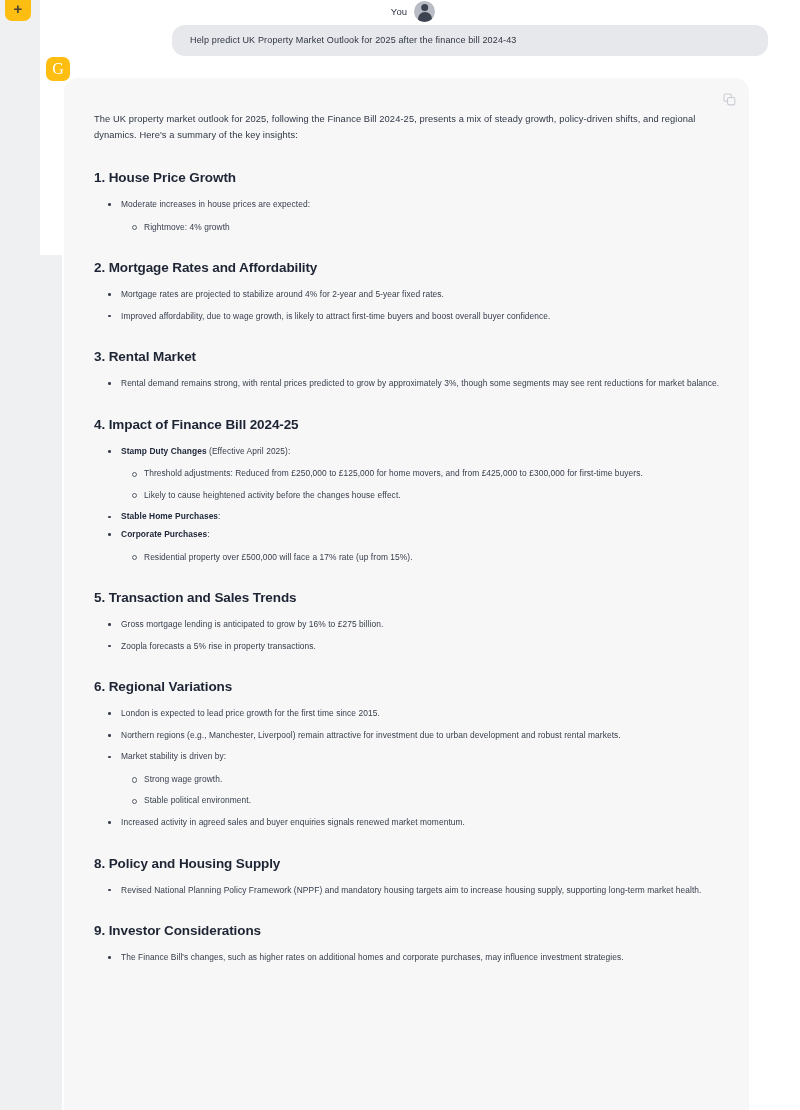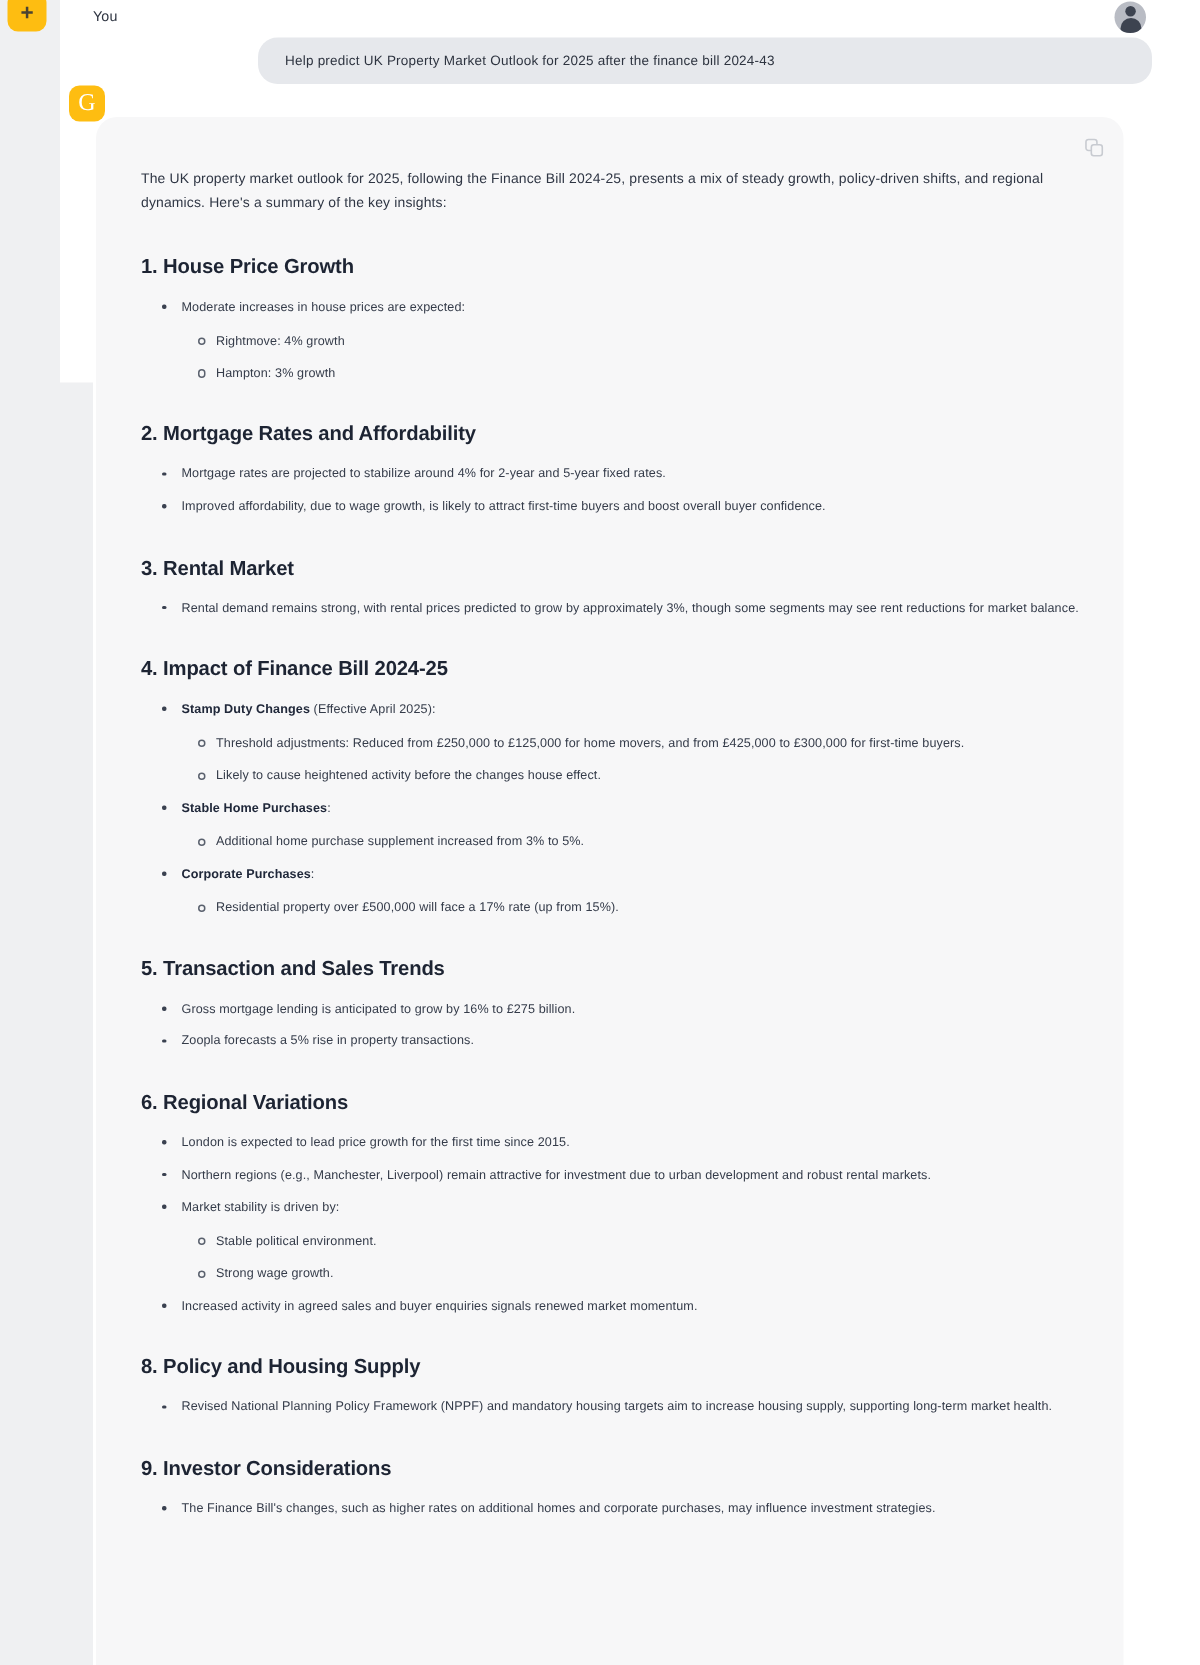--- a/index.html
+++ b/index.html
@@ -69,21 +69,21 @@
 
   
   .user-turn {
     position: absolute;
     left: 0; top: 0;
     width: 706px;
   }
   .user-head {
     display: flex;
     align-items: center;
-    justify-content: space-between;
+    justify-content: center;
     gap: 7px;
     padding-right: 4px;
     height: 22px;
   }
   .user-name {
     font-size: 9.5px;
     color: #2f3542;
     letter-spacing: .1px;
   }
   .avatar {
@@ -270,59 +270,56 @@
         </span>
 
         <div class="md">
           <p class="intro">The UK property market outlook for 2025, following the Finance Bill 2024-25, presents a mix of steady growth, policy-driven shifts, and regional dynamics. Here's a summary of the key insights:</p>
 
           <div id="sections-host">
               <h3 class="section">1. House Price Growth</h3>
               <ul class="lvl1">
                 <li class="tight"><span>Moderate increases in house prices are expected:</span><ul class="lvl2">
                     <li>Rightmove: 4% growth</li>
-                    <li>Hampton: 3% growth</li>
                   </ul></li>
               </ul>
               <h3 class="section">2. Mortgage Rates and Affordability</h3>
               <ul class="lvl1">
                 <li><span>Mortgage rates are projected to stabilize around 4% for 2-year and 5-year fixed rates.</span></li>
                 <li><span>Improved affordability, due to wage growth, is likely to attract first-time buyers and boost overall buyer confidence.</span></li>
               </ul>
               <h3 class="section">3. Rental Market</h3>
               <ul class="lvl1">
                 <li><span>Rental demand remains strong, with rental prices predicted to grow by approximately 3%, though some segments may see rent reductions for market balance.</span></li>
               </ul>
               <h3 class="section">4. Impact of Finance Bill 2024-25</h3>
               <ul class="lvl1">
                 <li class="tight"><span class="lead">Stamp Duty Changes</span><span> (Effective April 2025):</span><ul class="lvl2">
                     <li>Threshold adjustments: Reduced from £250,000 to £125,000 for home movers, and from £425,000 to £300,000 for first-time buyers.</li>
                     <li>Likely to cause heightened activity before the changes house effect.</li>
                   </ul></li>
-                <li class="tight"><span class="lead">Stable Home Purchases</span><span>:</span><ul class="lvl2">
-                    <li>Additional home purchase supplement increased from 3% to 5%.</li>
-                  </ul></li>
+                <li class="tight"><span class="lead">Stable Home Purchases</span><span>:</span></li>
                 <li class="tight"><span class="lead">Corporate Purchases</span><span>:</span><ul class="lvl2">
                     <li>Residential property over £500,000 will face a 17% rate (up from 15%).</li>
                   </ul></li>
               </ul>
               <h3 class="section">5. Transaction and Sales Trends</h3>
               <ul class="lvl1">
                 <li><span>Gross mortgage lending is anticipated to grow by 16% to £275 billion.</span></li>
                 <li><span>Zoopla forecasts a 5% rise in property transactions.</span></li>
               </ul>
               <h3 class="section">6. Regional Variations</h3>
               <ul class="lvl1">
                 <li><span>London is expected to lead price growth for the first time since 2015.</span></li>
                 <li><span>Northern regions (e.g., Manchester, Liverpool) remain attractive for investment due to urban development and robust rental markets.</span></li>
               </ul>
               <ul class="lvl1">
                 <li class="tight"><span>Market stability is driven by:</span><ul class="lvl2">
+                    <li>Strong wage growth.</li>
                     <li>Stable political environment.</li>
-                    <li>Strong wage growth.</li>
                   </ul></li>
                 <li><span>Increased activity in agreed sales and buyer enquiries signals renewed market momentum.</span></li>
               </ul>
               <h3 class="section">8. Policy and Housing Supply</h3>
               <ul class="lvl1">
                 <li><span>Revised National Planning Policy Framework (NPPF) and mandatory housing targets aim to increase housing supply, supporting long-term market health.</span></li>
               </ul>
               <h3 class="section">9. Investor Considerations</h3>
               <ul class="lvl1">
                 <li><span>The Finance Bill's changes, such as higher rates on additional homes and corporate purchases, may influence investment strategies.</span></li>

